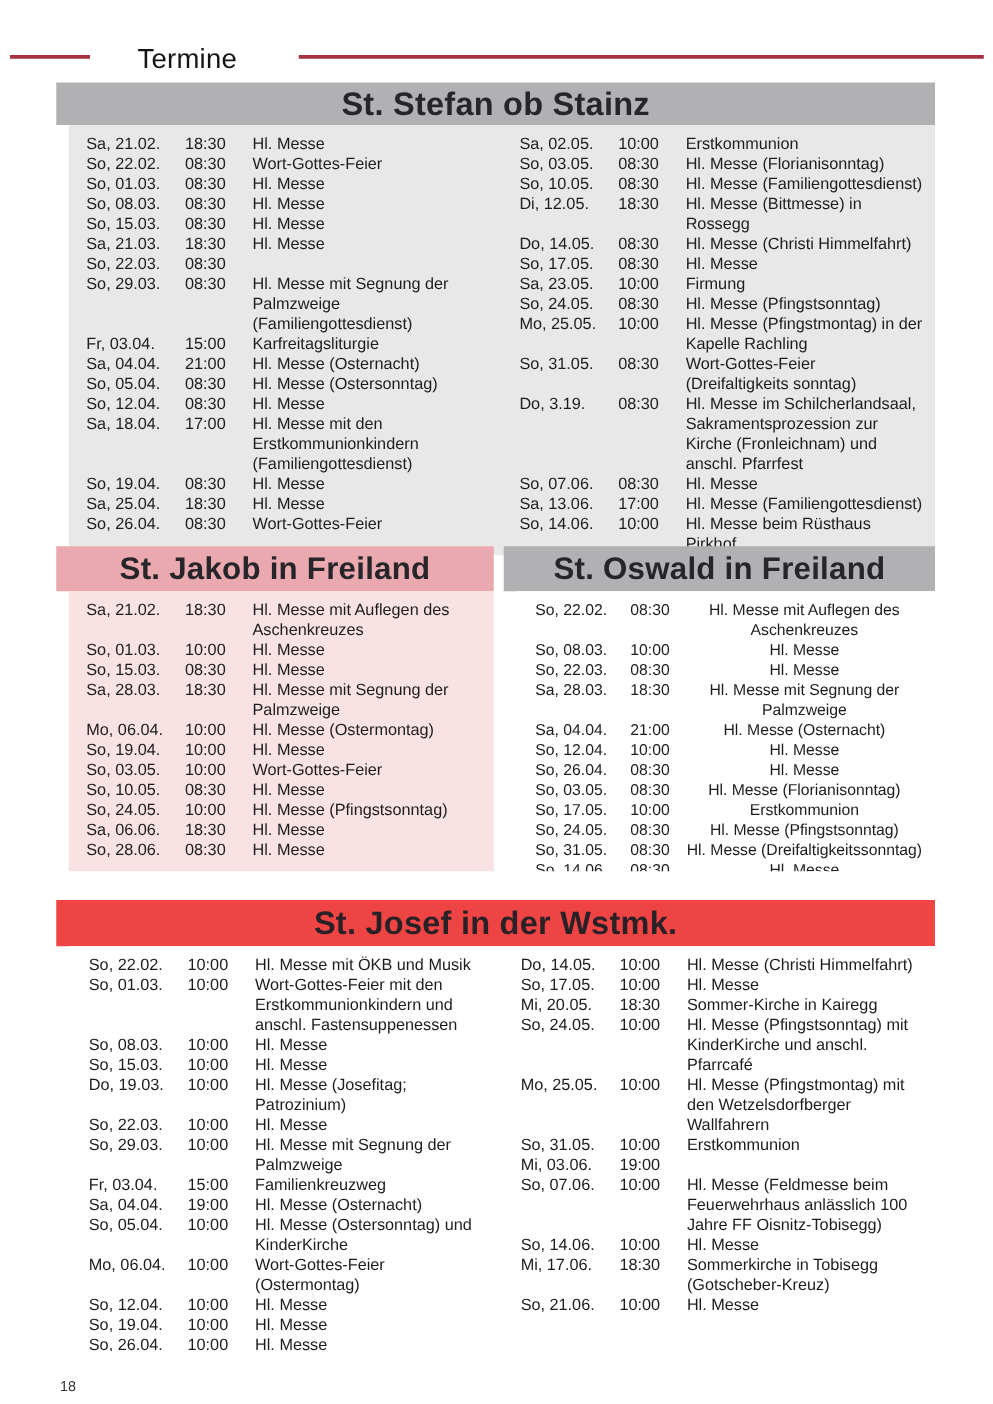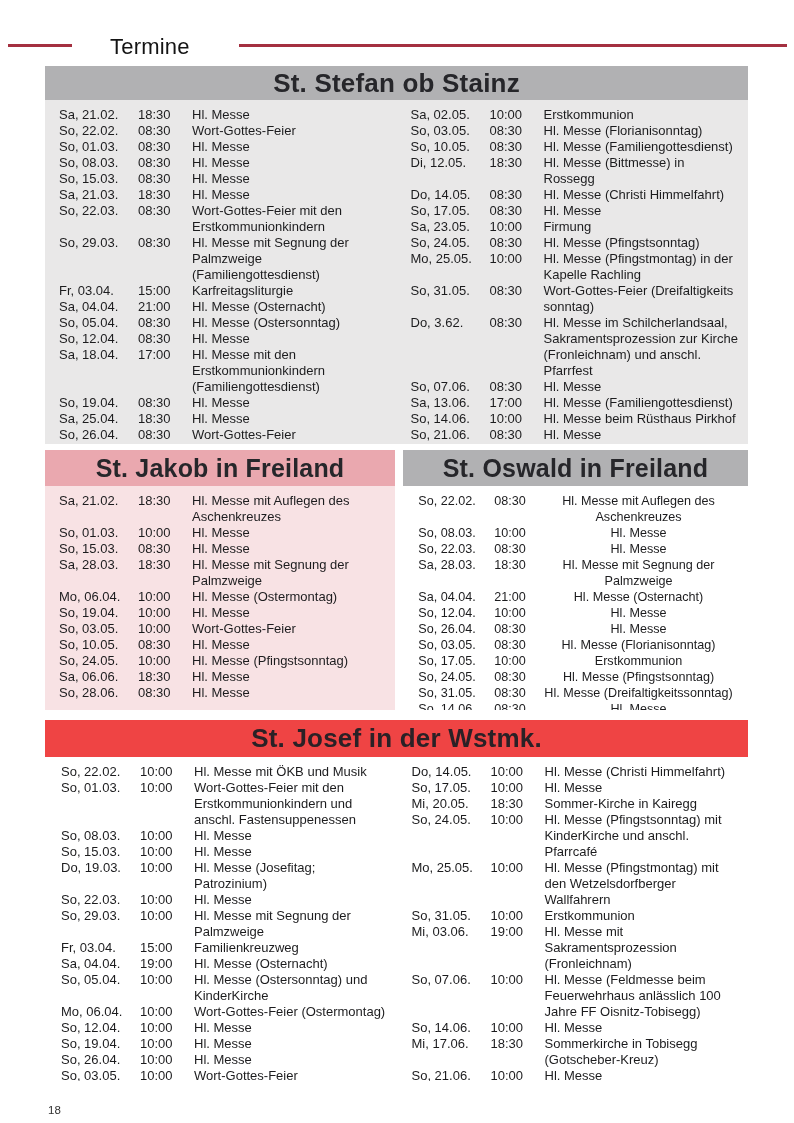--- a/index.html
+++ b/index.html
@@ -13,32 +13,32 @@
   .rule-right{left:239px;right:7px;}
   .header-label{
     position:absolute;left:110px;top:34px;font-size:22px;color:#141414;
     letter-spacing:0.2px;
   }
   .panel{position:absolute;}
   .panel-header{
     height:34px;display:flex;align-items:center;justify-content:center;
     font-size:26px;font-weight:bold;letter-spacing:0.2px;color:#26262a;
   }
-  .panel-body{box-sizing:border-box;padding:7px 10px 0 14px;overflow:hidden;}
+  .panel-body{box-sizing:border-box;padding:7px 10px 0 14px;overflow:hidden;margin-left:10px;}
   .two-col{display:grid;grid-template-columns:1fr 1fr;column-gap:24px;}
   .entry{
     display:grid;grid-template-columns:75px 48px 1fr;column-gap:4px;
     font-size:13px;line-height:16px;
   }
   .entry .desc{padding-left:2px;}
   
   #sec-stefan{left:45px;top:66px;width:703px;}
   #sec-stefan .panel-header{background:#b1b1b3;}
   #sec-stefan .panel-body{background:#e9e8e8;height:344px;}
-  .mid-wrap{position:absolute;left:45px;top:450px;width:703px;display:flex;gap:8px;}
+  .mid-wrap{position:absolute;left:45px;top:437px;width:703px;display:flex;gap:8px;}
   #sec-jakob{position:relative;width:350px;}
   #sec-jakob .panel-header{background:#eaa8af;height:36px;font-size:25px;}
   #sec-jakob .panel-body{background:#f8e2e4;height:224px;}
   #sec-oswald{position:relative;width:345px;text-align:center;}
   #sec-oswald .panel-header{background:#b1b1b3;height:36px;font-size:25px;}
   #sec-oswald .panel-body{background:#ffffff;height:224px;padding-left:8px;}
   #sec-oswald .entry{grid-template-columns:72px 46px 1fr;font-size:12.6px;}
   #sec-josef{left:45px;top:720px;width:703px;}
   #sec-josef .panel-header{background:#ef4444;height:37px;color:#2a2126;}
   #sec-josef .panel-body{background:#ffffff;height:324px;padding-left:16px;}
@@ -88,21 +88,20 @@
 
         <div class="entry">
           <span class="date">Sa, 21.03.</span>
           <span class="time">18:30</span>
           <span class="desc">Hl. Messe</span>
         </div>
 
         <div class="entry">
           <span class="date">So, 22.03.</span>
           <span class="time">08:30</span>
-          <span class="desc">Wort-Gottes-Feier mit den Erstkommunionkindern</span>
         </div>
 
         <div class="entry">
           <span class="date">So, 29.03.</span>
           <span class="time">08:30</span>
           <span class="desc">Hl. Messe mit Segnung der Palmzweige (Familiengottesdienst)</span>
         </div>
 
         <div class="entry">
           <span class="date">Fr, 03.04.</span>
@@ -208,21 +207,21 @@
           <span class="desc">Hl. Messe (Pfingstmontag) in der Kapelle Rachling</span>
         </div>
 
         <div class="entry">
           <span class="date">So, 31.05.</span>
           <span class="time">08:30</span>
           <span class="desc">Wort-Gottes-Feier (Dreifaltigkeits sonntag)</span>
         </div>
 
         <div class="entry">
-          <span class="date">Do, 3.62.</span>
+          <span class="date">Do, 3.19.</span>
           <span class="time">08:30</span>
           <span class="desc">Hl. Messe im Schilcherlandsaal, Sakramentsprozession zur Kirche (Fronleichnam) und anschl. Pfarrfest</span>
         </div>
 
         <div class="entry">
           <span class="date">So, 07.06.</span>
           <span class="time">08:30</span>
           <span class="desc">Hl. Messe</span>
         </div>
 
@@ -540,21 +539,20 @@
 
         <div class="entry">
           <span class="date">So, 31.05.</span>
           <span class="time">10:00</span>
           <span class="desc">Erstkommunion</span>
         </div>
 
         <div class="entry">
           <span class="date">Mi, 03.06.</span>
           <span class="time">19:00</span>
-          <span class="desc">Hl. Messe mit Sakramentsprozession (Fronleichnam)</span>
         </div>
 
         <div class="entry">
           <span class="date">So, 07.06.</span>
           <span class="time">10:00</span>
           <span class="desc">Hl. Messe (Feldmesse beim Feuerwehrhaus anlässlich 100 Jahre FF Oisnitz-Tobisegg)</span>
         </div>
 
         <div class="entry">
           <span class="date">So, 14.06.</span>

